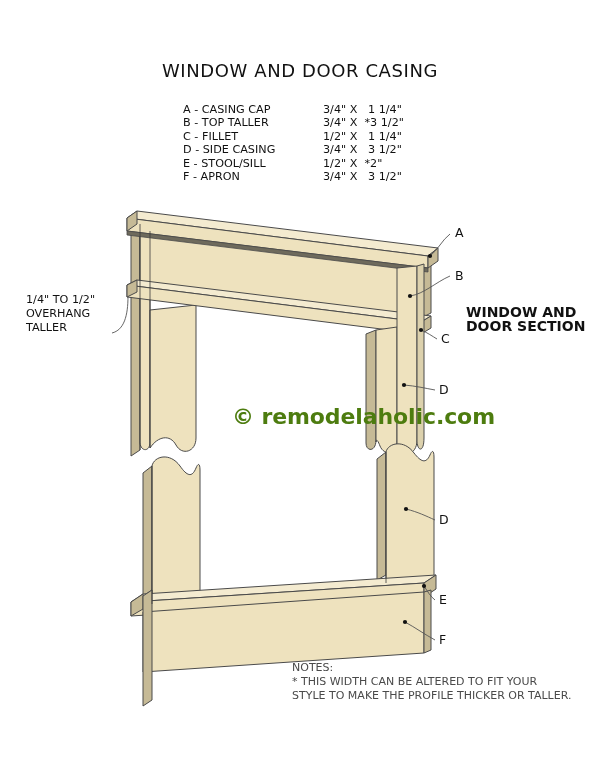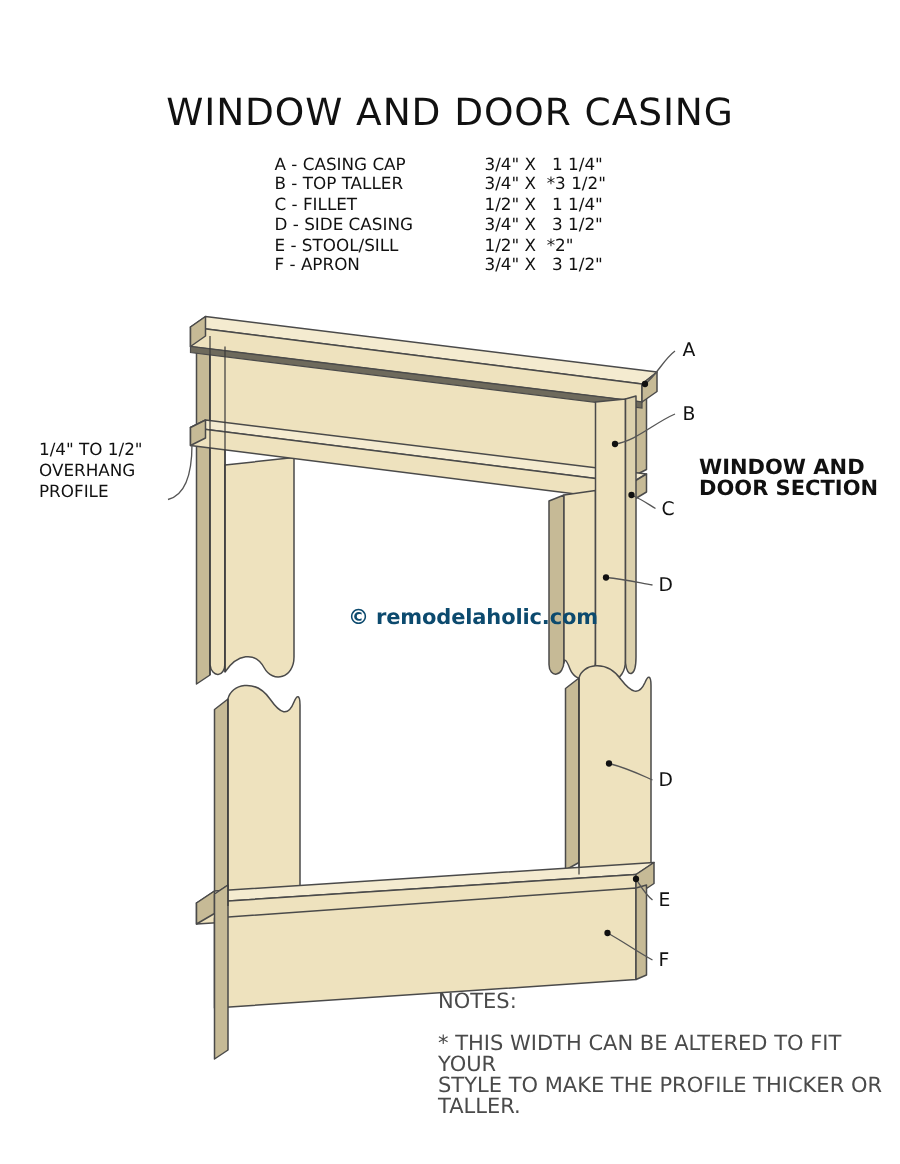--- a/index.html
+++ b/index.html
@@ -21,21 +21,21 @@
     width: 600px;
     height: 776px;
     background: #ffffff;
   }
   .title {
     position: absolute;
     left: 0;
     top: 60px;
     width: 600px;
     text-align: center;
-    font-size: 25px;
+    font-size: 18px;
     letter-spacing: 0.6px;
     color: #111111;
     font-family: "DejaVu Sans", sans-serif;
     font-weight: 400;
   }
   .legend {
     position: absolute;
     left: 183px;
     top: 103px;
     font-size: 11.2px;
@@ -70,35 +70,34 @@
     color: #111111;
     font-family: "DejaVu Sans", sans-serif;
     font-weight: 700;
   }
   #caption-upper { left: 466px; top: 305px; }
   #caption-lower { left: 466px; top: 535px; }
   .notes-block {
     position: absolute;
     left: 292px;
     top: 661px;
-    font-size: 14px;
+    font-size: 11px;
     line-height: 14px;
     color: #4a4a4a;
     font-family: "DejaVu Sans", sans-serif;
   }
   .notes-body {
-    margin-top: 14px;
   }
   .watermark {
     position: absolute;
     left: 232px;
     top: 404px;
-    font-size: 14px;
+    font-size: 22px;
     font-weight: 700;
-    color: #0c4a6e;
+    color: #4d7c0f;
     font-family: "DejaVu Sans", sans-serif;
     letter-spacing: -0.1px;
   }
   .callout {
     position: absolute;
     font-size: 12.5px;
     color: #111111;
     font-family: "DejaVu Sans", sans-serif;
   }
   svg { display: block; }
@@ -116,21 +115,21 @@
     <span class="legend-row"><span class="legend-name">B - TOP TALLER</span><span class="legend-dim">3/4" X  *3 1/2"</span></span>
     <span class="legend-row"><span class="legend-name">C - FILLET</span><span class="legend-dim">1/2" X   1 1/4"</span></span>
     <span class="legend-row"><span class="legend-name">D - SIDE CASING</span><span class="legend-dim">3/4" X   3 1/2"</span></span>
     <span class="legend-row"><span class="legend-name">E - STOOL/SILL</span><span class="legend-dim">1/2" X  *2"</span></span>
     <span class="legend-row"><span class="legend-name">F - APRON</span><span class="legend-dim">3/4" X   3 1/2"</span></span>
   </div>
 
   <div class="note-left">
     <div>1/4" TO 1/2"</div>
     <div>OVERHANG</div>
-    <div>PROFILE</div>
+    <div>TALLER</div>
   </div>
 
   <div class="side-caption" id="caption-upper">
     <div>WINDOW AND</div>
     <div>DOOR SECTION</div>
   </div>
 
 
   <svg id="drawing" width="600" height="776" viewBox="0 0 600 776" style="position:absolute;left:0;top:0;">
     <defs>

